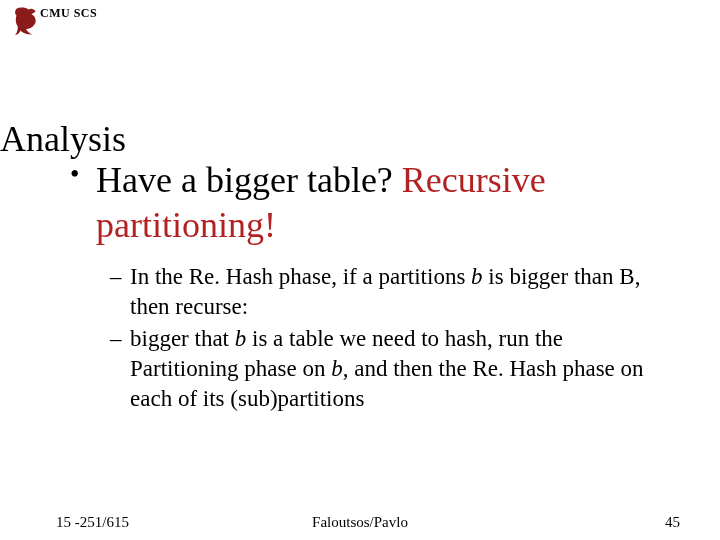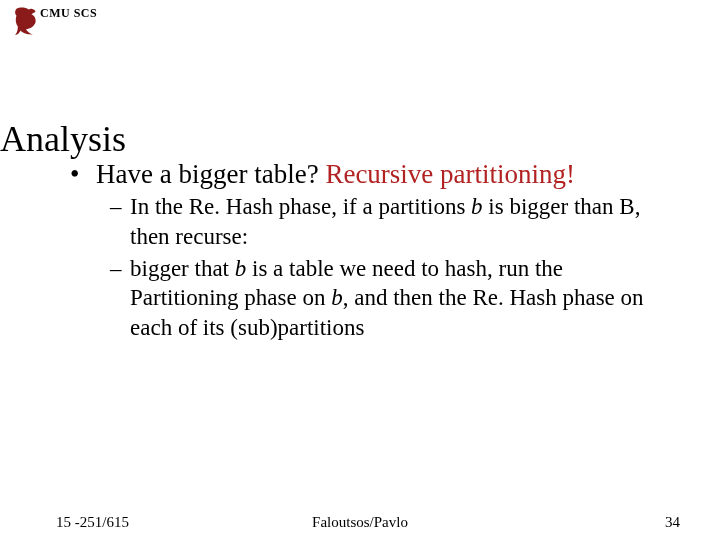--- a/index.html
+++ b/index.html
@@ -3,21 +3,21 @@
 <meta charset="utf-8">
 <style>
   * { margin: 0; padding: 0; box-sizing: border-box; }
   html, body { width: 720px; height: 540px; background: #fff; font-family: "Times New Roman", Times, serif; color: #000; }
   .slide { position: relative; width: 720px; height: 540px; }
   .header { position: absolute; top: 6px; left: 12px; display: flex; align-items: flex-start; }
   .header-text { font-size: 12px; font-weight: bold; letter-spacing: 0.5px; }
   .logo { width: 28px; height: 30px; }
   .title { position: absolute; top: 82px; left: 0; width: 100%; text-align: left; font-size: 36px; font-weight: 400; margin-top: 36px; }
   .body { position: absolute; top: 158px; left: 70px; right: 60px; }
-  .bullet1 { font-size: 27px; line-height: 1.25; position: relative; padding-left: 26px; }
+  .bullet1 { font-size: 36px; line-height: 1.25; margin-bottom: 14px; position: relative; padding-left: 26px; }
   .bullet1::before { content: "•"; position: absolute; left: 0; top: 0; font-size: 27px; }
   .red { color: #b22222; }
   .sublist { padding-left: 40px; }
   .bullet2 { font-size: 23px; line-height: 1.3; position: relative; padding-left: 20px; margin-bottom: 2px; }
   .bullet2::before { content: "–"; position: absolute; left: 0; top: 0; }
   .i { font-style: italic; }
   .footer { position: absolute; bottom: 26px; left: 0; width: 100%; font-size: 15px; }
   .footer-left { position: absolute; left: 56px; }
   .footer-center { position: absolute; left: 0; width: 100%; text-align: center; }
   .footer-right { position: absolute; right: 40px; }
@@ -46,16 +46,16 @@
       </div>
       <div class="bullet2">
         <span>bigger that </span><span class="i">b</span><span> is a table we need to hash, run the Partitioning phase on </span><span class="i">b</span><span>, and then the Re. Hash phase on each of its (sub)partitions</span>
       </div>
     </div>
   </div>
 
   <div class="footer">
     <div class="footer-left">15 -251/615</div>
     <div class="footer-center">Faloutsos/Pavlo</div>
-    <div class="footer-right">34</div>
+    <div class="footer-right">45</div>
   </div>
 
 </div>
 
 </body></html>

